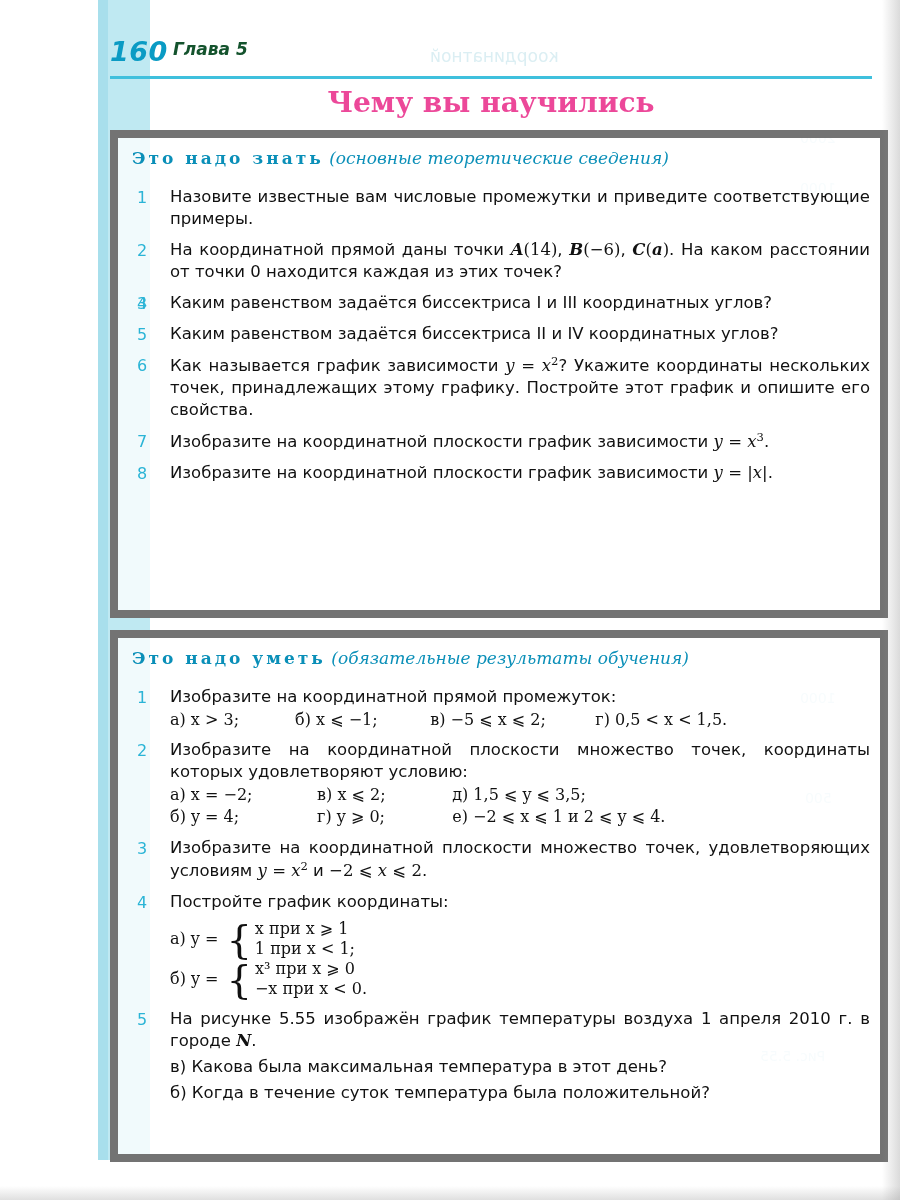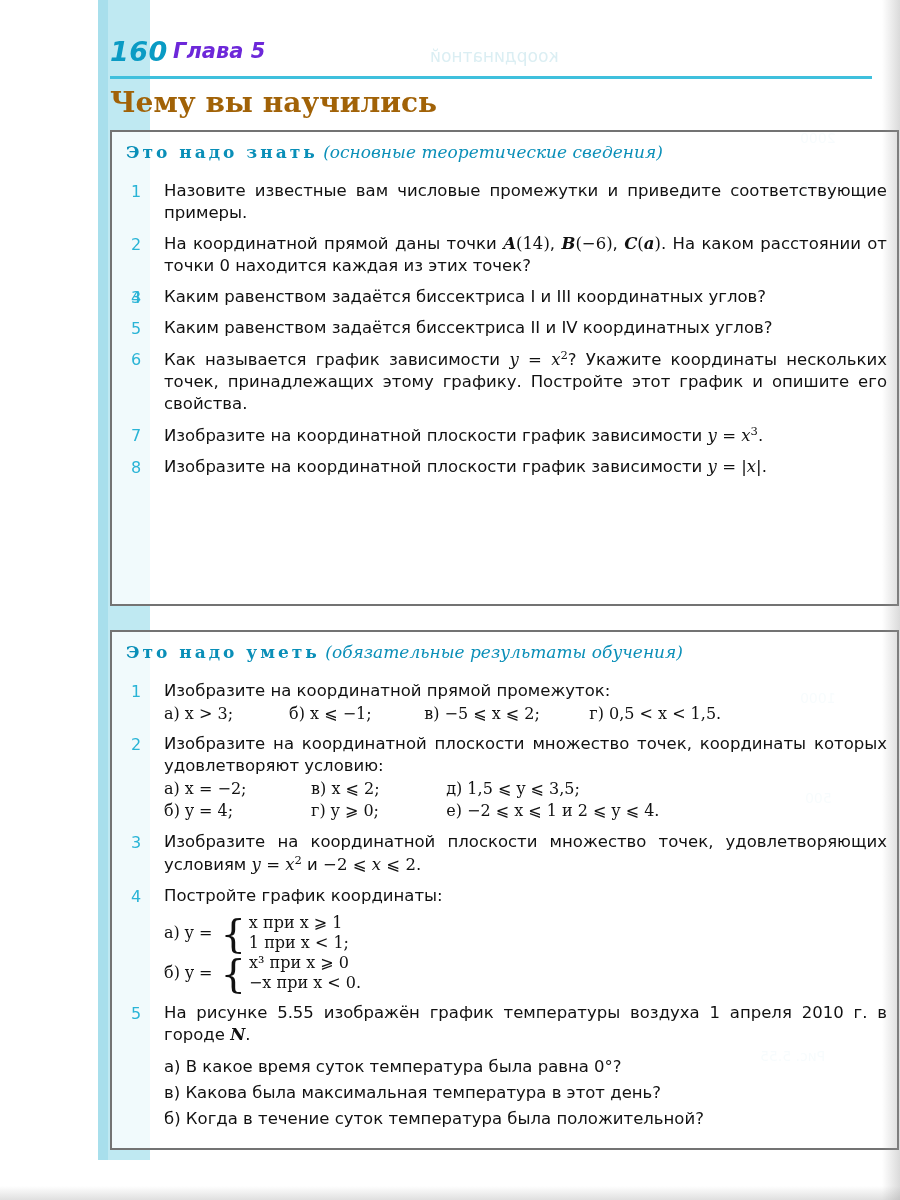--- a/index.html
+++ b/index.html
@@ -78,51 +78,51 @@
     font-size: 27px;
     font-weight: bold;
     font-style: italic;
     color: #0a9bc4;
     letter-spacing: 0.5px;
   }
   .chapter-label {
     position: absolute;
     left: 63px;
     top: 3px;
-    font-size: 21px;
+    font-size: 17px;
     font-weight: bold;
     font-style: italic;
-    color: #6d28d9;
+    color: #14532d;
   }
   .header-rule {
     position: absolute;
     left: 110px;
     top: 76px;
     width: 762px;
     height: 3px;
     background: #3fc0dd;
   }
 
   .main-title {
     position: absolute;
     left: 110px;
     top: 86px;
     width: 762px;
+    text-align: center;
     font-size: 28px;
     font-weight: bold;
     font-family: "DejaVu Serif", serif;
-    color: #a16207;
+    color: #ec4899;
   }
 
   
   .box {
     position: absolute;
-    border: 2px solid #737373;
+    border: 8px solid #737373;
     background: rgba(255,255,255,0.78);
-    padding-left: 23px;
   }
   #box-know {
     left: 110px;
     top: 130px;
     width: 762px;
     height: 472px;
   }
   #box-able {
     left: 110px;
     top: 630px;
@@ -357,21 +357,20 @@
               <span style="display:block">x³ при x ⩾ 0</span>
               <span style="display:block">−x при x &lt; 0.</span>
             </span>
           </span>
         </div>
       </div>
 
       <div class="qitem">
         <span class="qnum">5</span>
         <span>На рисунке 5.55 изображён график температуры воздуха 1 апреля 2010 г. в городе <span class="mb">N</span>.</span>
-        <span class="sub-q" style="margin-top:10px">а) В какое время суток температура была равна 0°?</span>
         <span class="sub-q">в) Какова была максимальная температура в этот день?</span>
         <span class="sub-q">б) Когда в течение суток температура была положительной?</span>
       </div>
 
     </div>
   </div>
 
   <div class="page-shadow-right"></div>
   <div class="page-shadow-bottom"></div>
 </div>

